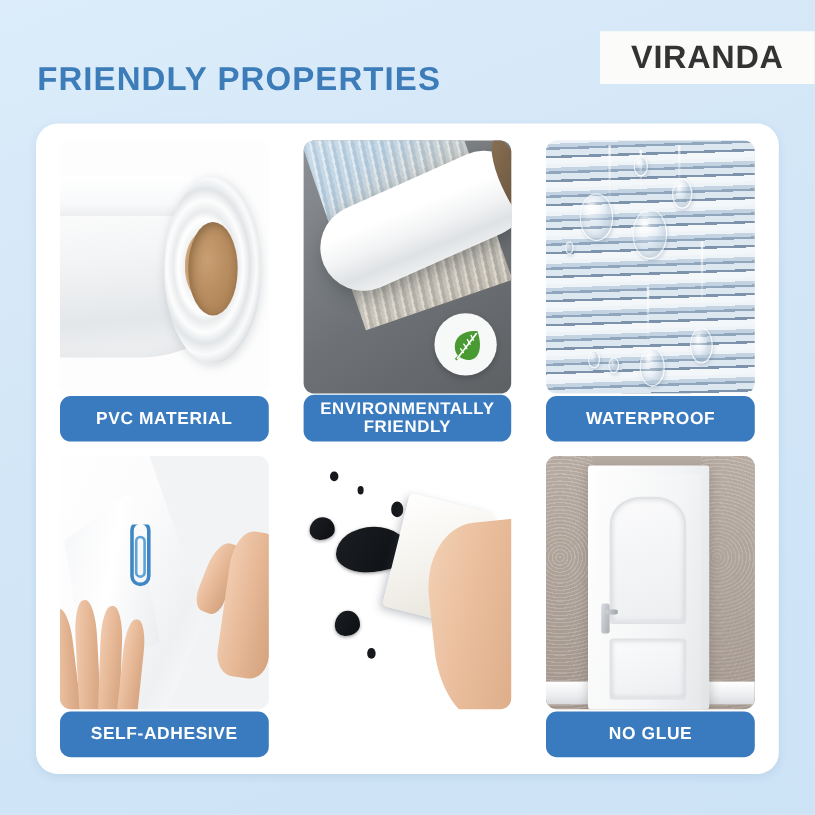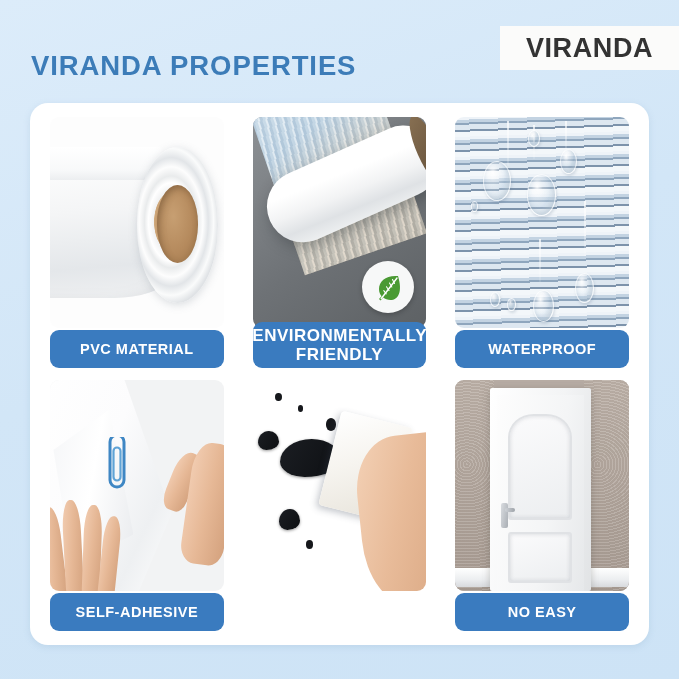--- a/index.html
+++ b/index.html
@@ -111,21 +111,21 @@
     font-weight: bold;
     letter-spacing: 0.5px;
     text-align: center;
     line-height: 1.12;
     display: flex;
     align-items: center;
     justify-content: center;
     padding: 4px 3px;
   }
 
-  .feature-label.two-line { font-size: 17px; }
+  .feature-label.two-line { font-size: 14px; }
 
   
   .img-pvc { background: #fdfdfd; }
   .pvc-roll-body {
     position: absolute;
     left: -6%; top: 16%;
     width: 96%; height: 70%;
     background: linear-gradient(175deg, #ffffff 0%, #f4f5f6 40%, #e4e7ea 75%, #f1f2f3 100%);
     border-radius: 4px 55% 55% 4px / 4px 50% 50% 4px;
     box-shadow: inset -10px 0 18px -12px rgba(130,140,150,0.5);
@@ -390,21 +390,21 @@
   }
   .baseboard.left { left: 0; width: 22%; }
   .baseboard.right { right: 0; width: 26%; }
 </style>
 </head>
 <body>
 
 <div id="infographic">
 
   <div id="header-area">
-    <div id="page-title">VIRANDA PROPERTIES</div>
+    <div id="page-title">FRIENDLY PROPERTIES</div>
     <div id="brand-logo-box">
       <span id="brand-logo-text">VIRANDA</span>
     </div>
   </div>
 
   <div id="feature-card">
     <div id="feature-grid">
 
       <div class="feature-cell">
         <div class="feature-image img-pvc">
@@ -504,18 +504,18 @@
           <div class="baseboard left"></div>
           <div class="baseboard right"></div>
           <div class="door-frame">
             <div class="door-leaf">
               <div class="door-panel top"></div>
               <div class="door-panel bottom"></div>
               <div class="door-handle"></div>
             </div>
           </div>
         </div>
-        <div class="feature-label">NO EASY</div>
+        <div class="feature-label">NO GLUE</div>
       </div>
 
     </div>
   </div>
 </div>
 
 </body></html>

